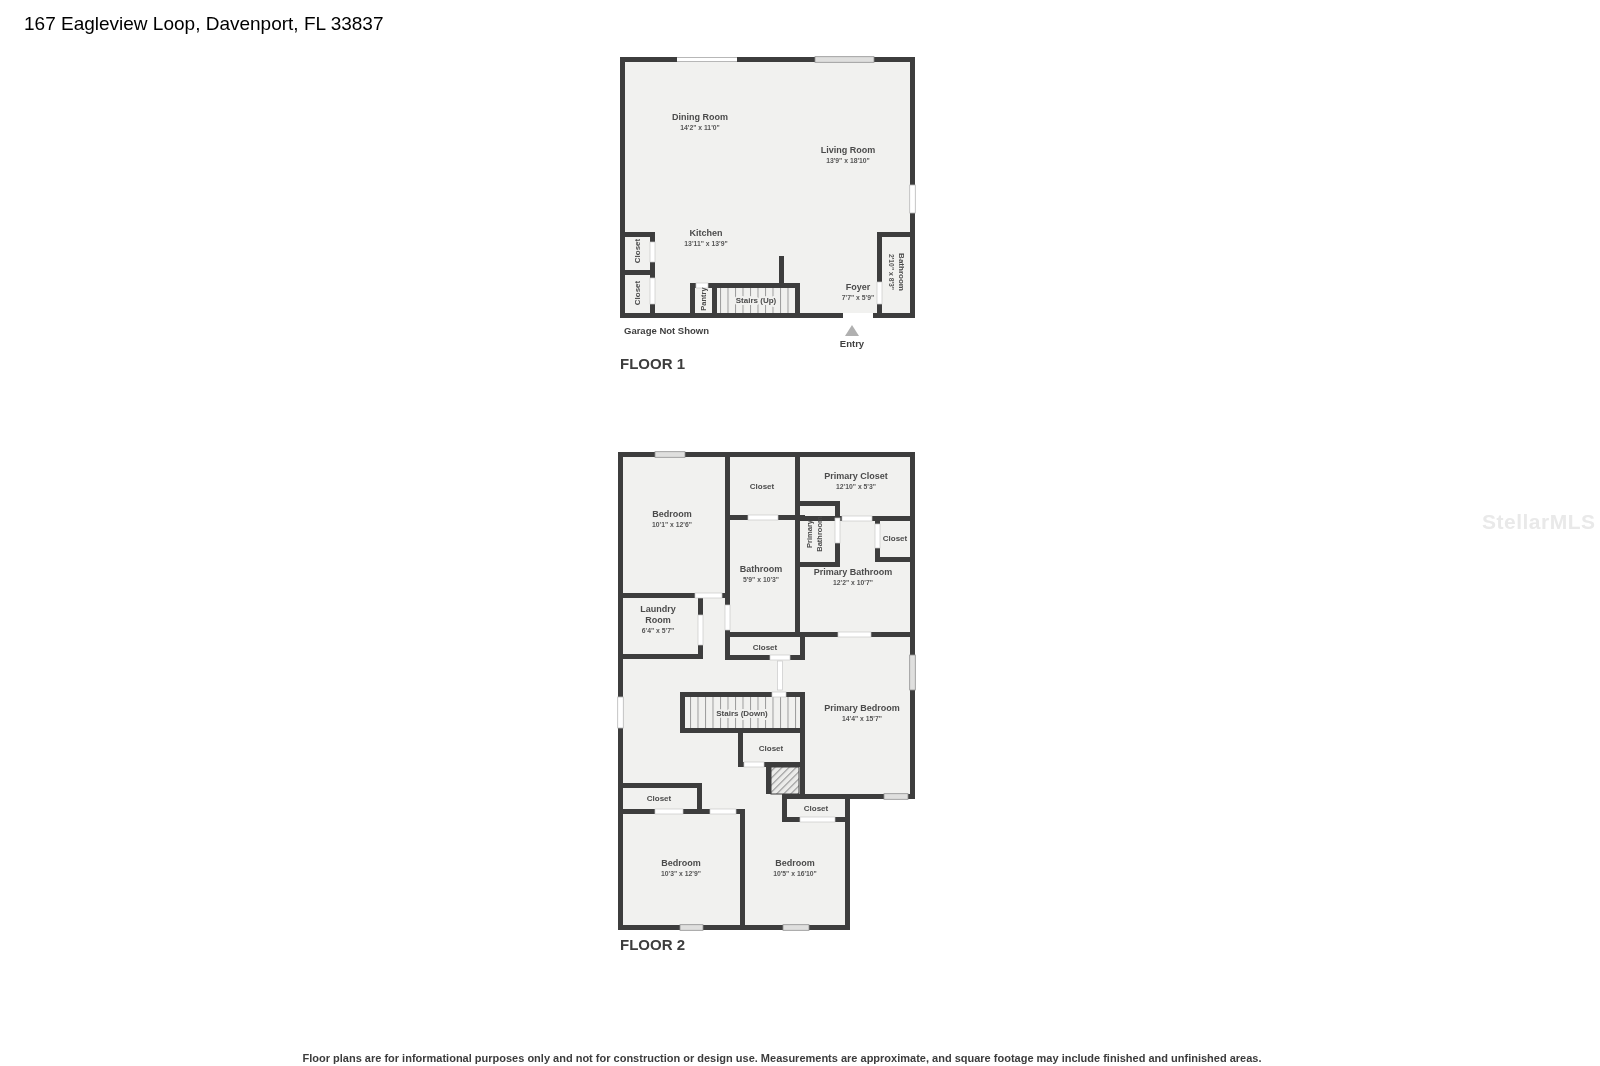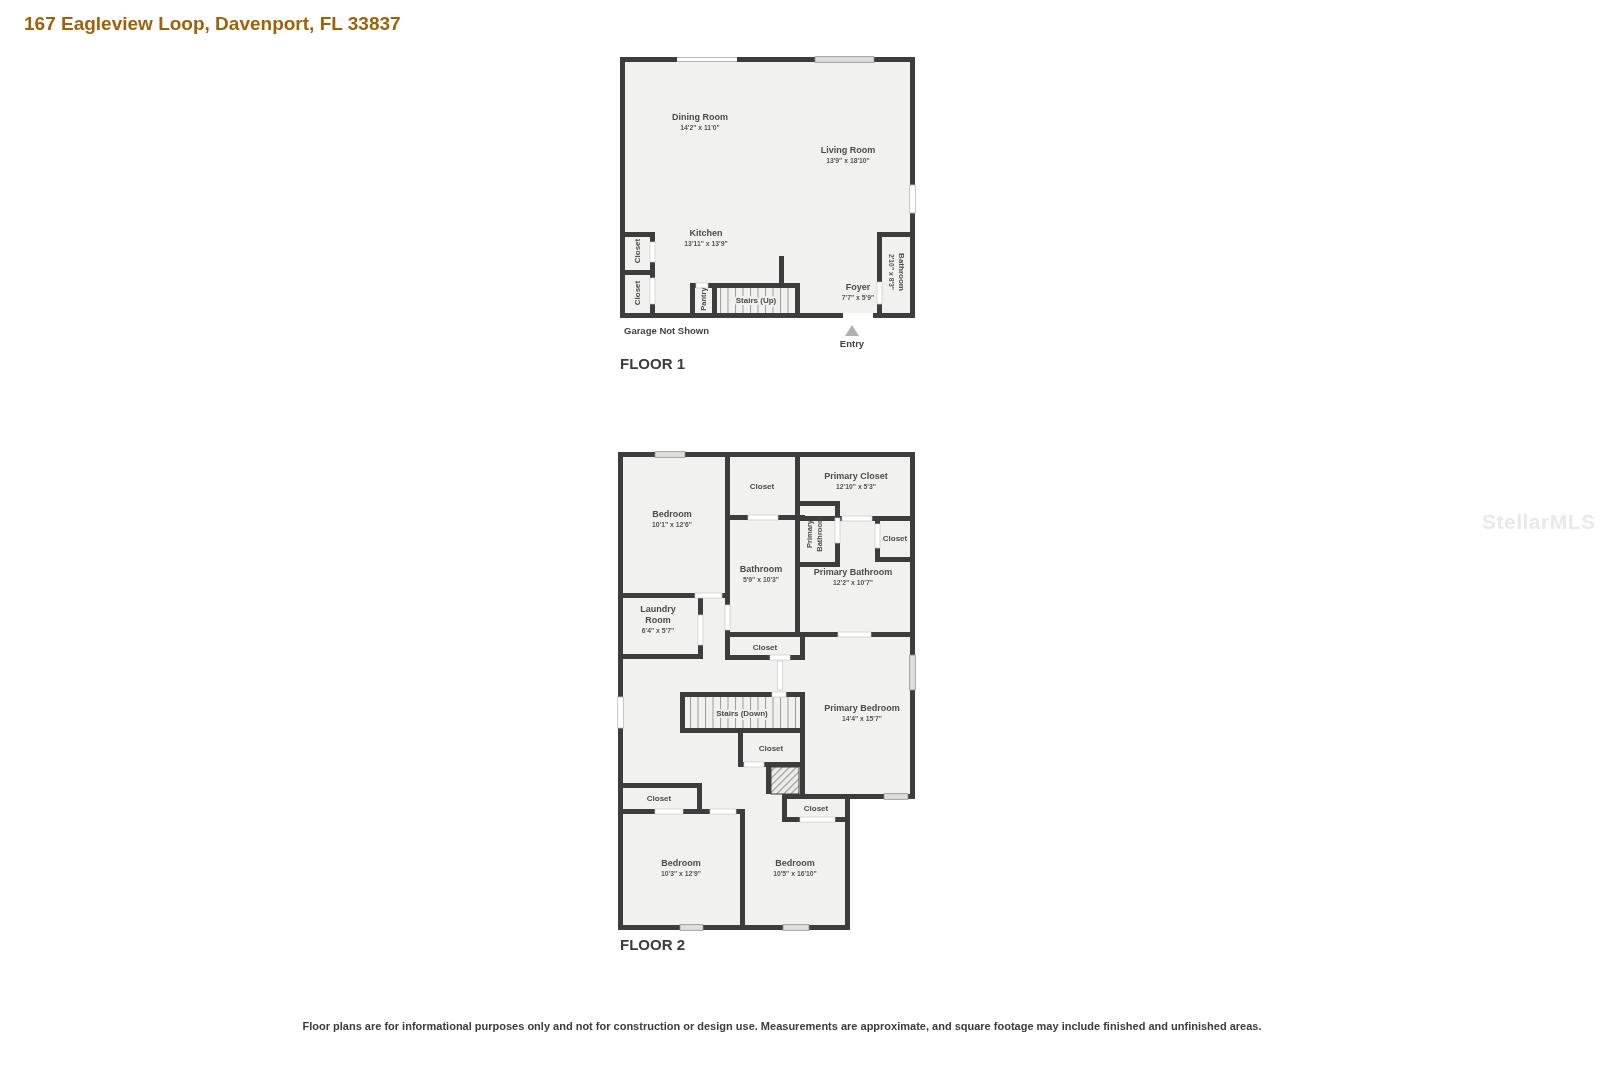--- a/index.html
+++ b/index.html
@@ -1,21 +1,21 @@
 <!DOCTYPE html>
 <html><head>
 <meta charset="utf-8">
 <style>
   html,body{margin:0;padding:0;background:#ffffff;}
   #page{position:relative;width:1600px;height:1066px;background:#ffffff;overflow:hidden;
         font-family:"Liberation Sans",sans-serif;}
-  #title{position:absolute;left:24px;top:13px;font-size:19px;font-weight:bold;color:#a16207;}
+  #title{position:absolute;left:24px;top:13px;font-size:19px;font-weight:normal;color:#000000;}
   #watermark{position:absolute;left:1482px;top:510px;font-size:21px;font-weight:600;
              color:#e9e9e9;letter-spacing:.5px;}
-  #disclaimer{position:absolute;left:0;top:1020px;width:1564px;text-align:center;
+  #disclaimer{position:absolute;left:0;top:1052px;width:1564px;text-align:center;
               font-size:11px;font-weight:bold;color:#3c3c3c;}
   svg{position:absolute;}
   svg rect.w{fill:#3d3d3d;}
   svg .fill{fill:#f1f1ef;}
   svg .dw{fill:#ffffff;stroke:#c9c9c9;stroke-width:.7;}
   svg .dplain{fill:#ffffff;}
   svg .wingray{fill:#dfdfde;stroke:#8f8f8f;stroke-width:.8;}
   svg .winwhite{fill:#ffffff;stroke:#b7b7b7;stroke-width:.8;}
   svg text{fill:#4b4b4b;}
   svg text.rn{font:600 9px "Liberation Sans",sans-serif;text-anchor:middle;}

